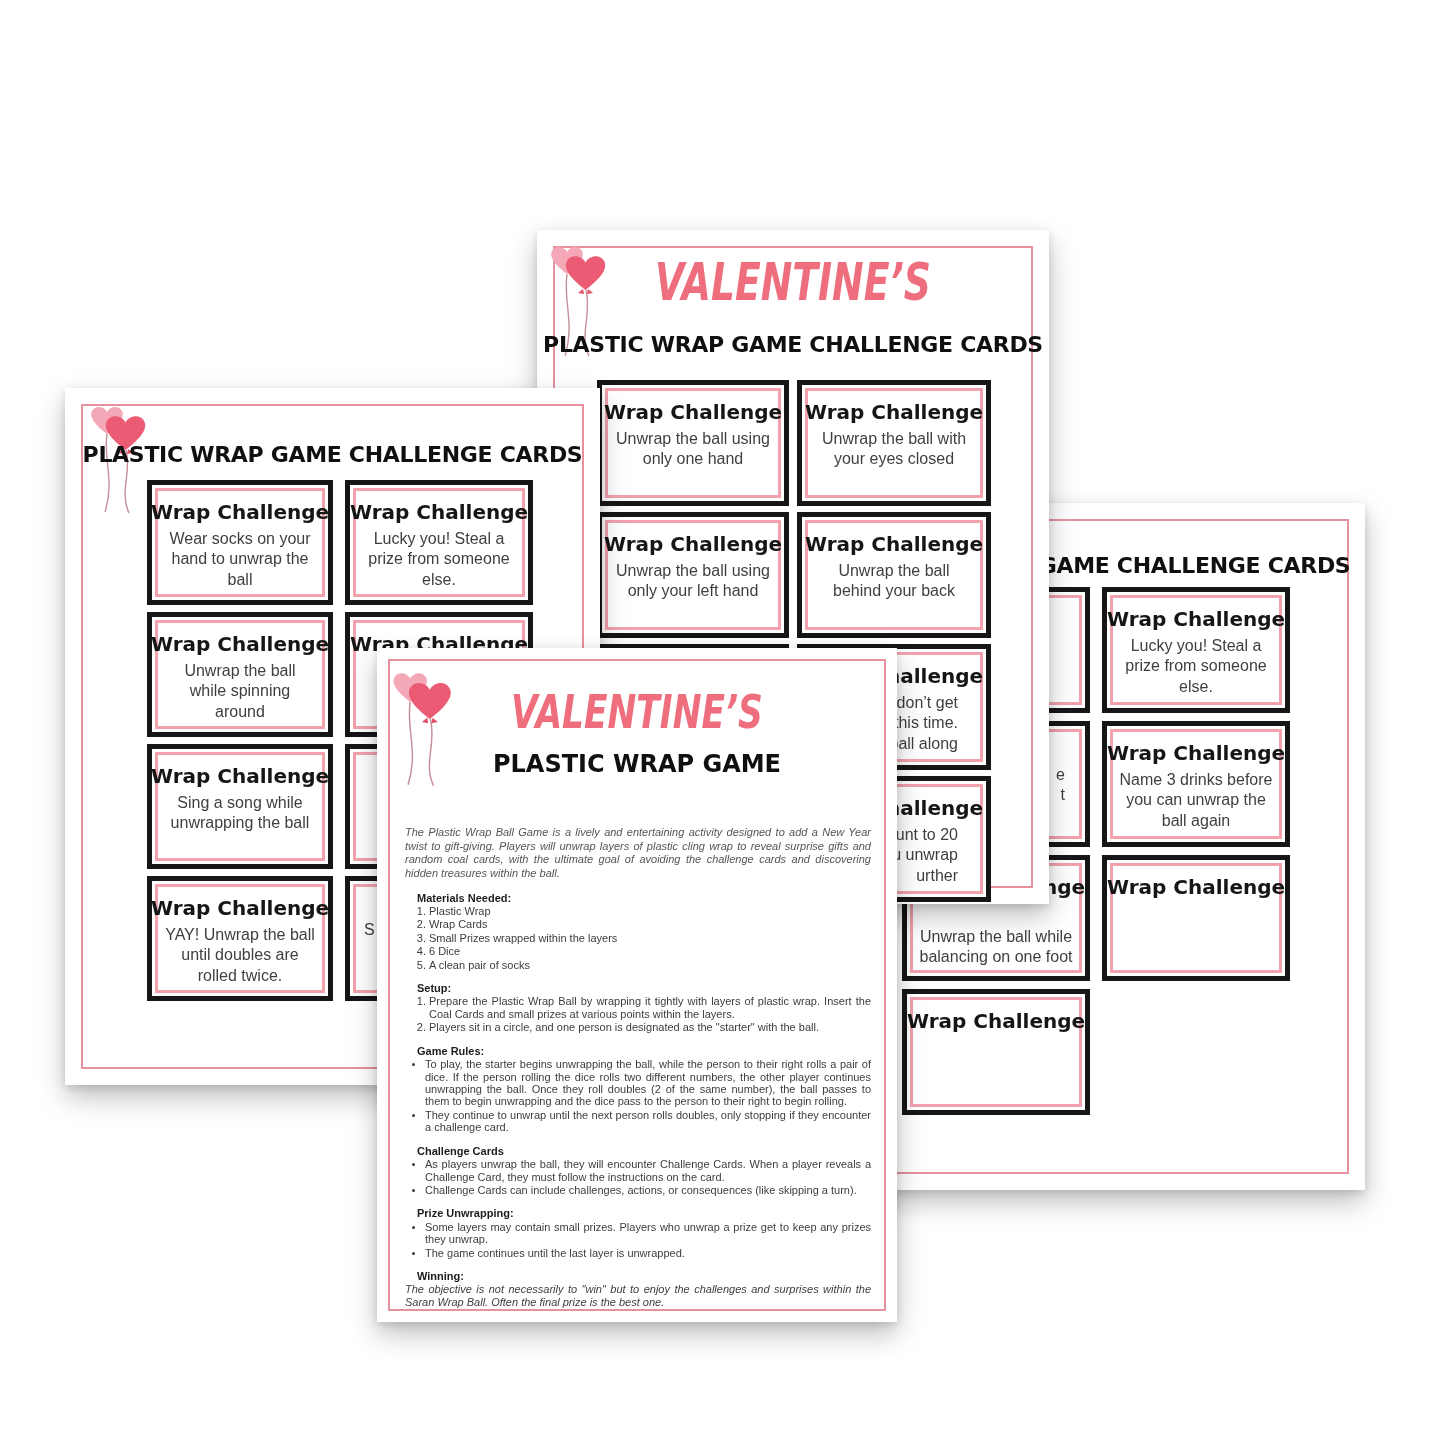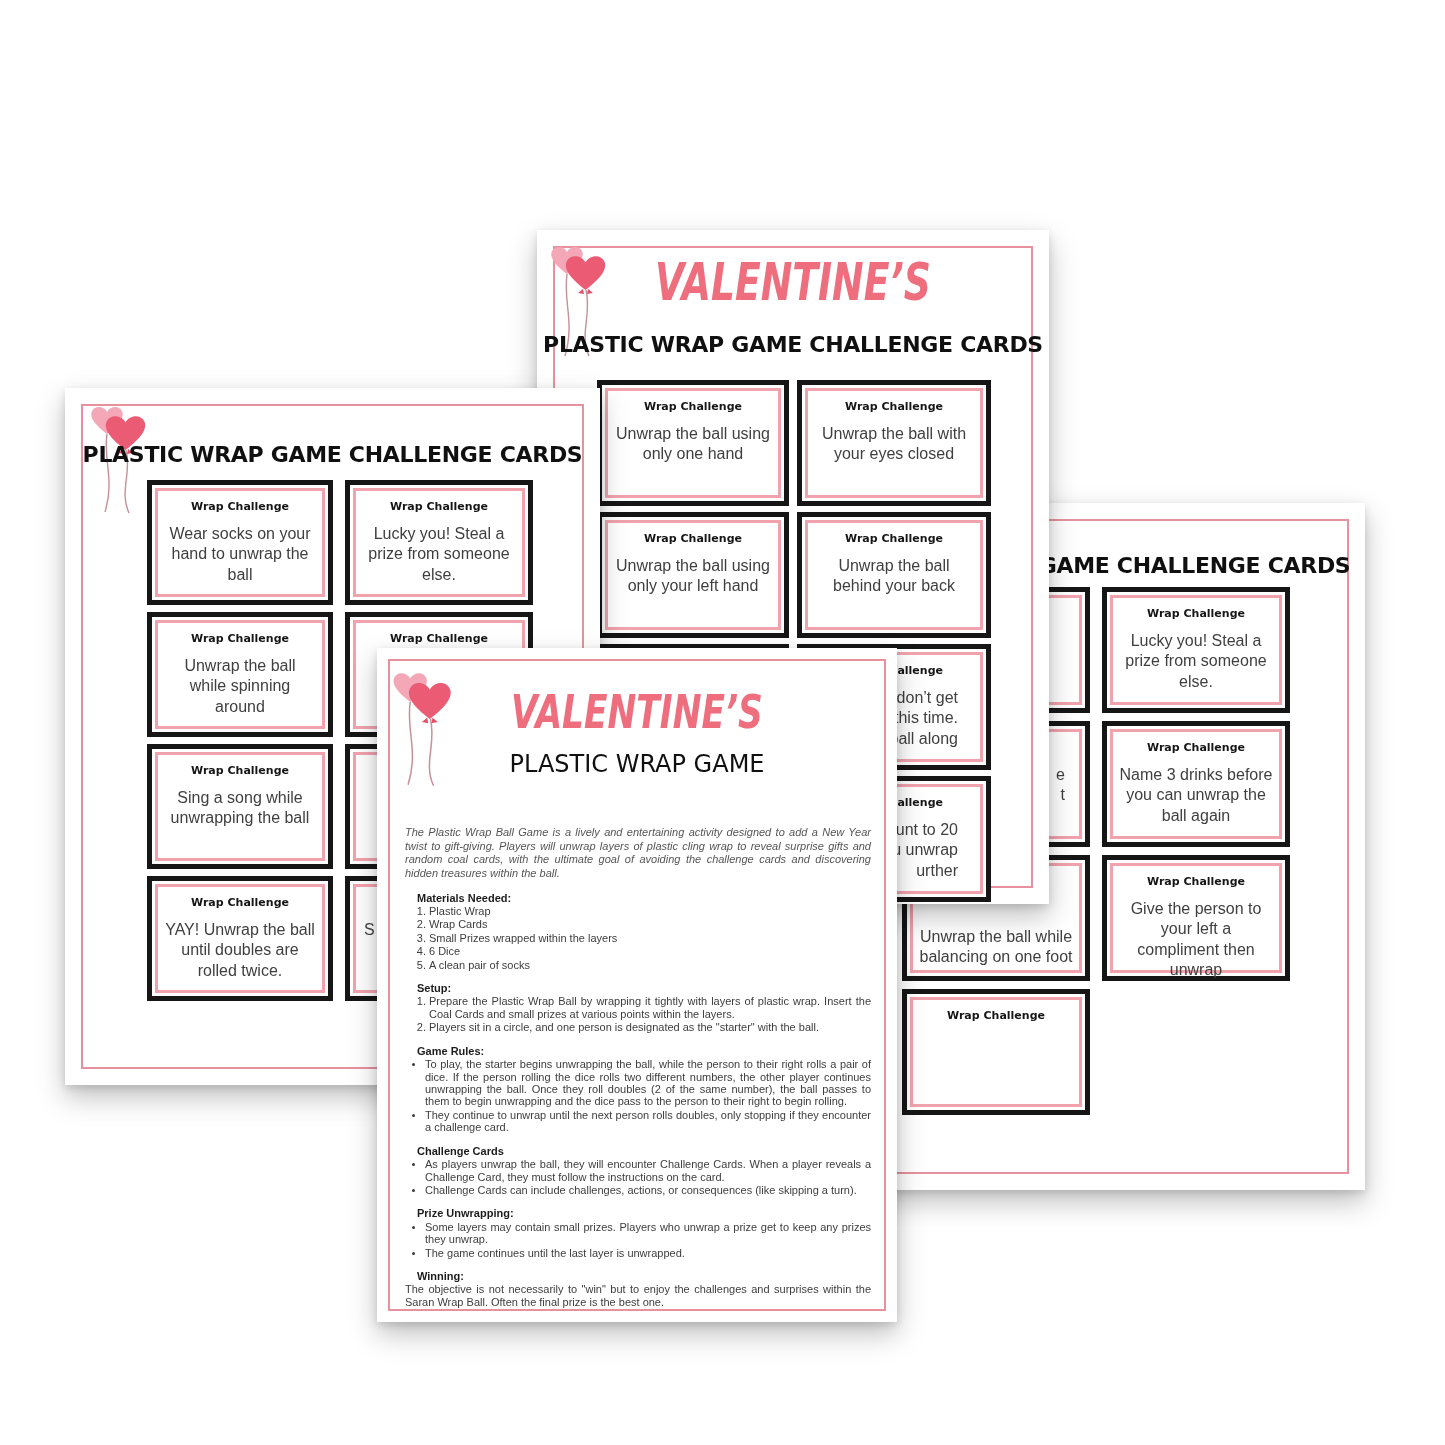--- a/index.html
+++ b/index.html
@@ -27,53 +27,53 @@
   .page-middle .valentines{top:22px;font-size:46px;}
   .page-front  .valentines{top:36px;font-size:42px;}
 
   .cards-title{position:absolute;left:0;right:0;text-align:center;
       font-family:"DejaVu Sans",sans-serif;font-weight:bold;font-size:22px;
       letter-spacing:-.3px;color:#101010;white-space:nowrap;}
   .page-left  .cards-title{top:54px;}
   .page-middle .cards-title{top:102px;}
   .page-right .cards-title{top:50px;}
   .front-title{position:absolute;left:0;right:0;text-align:center;
-      font-family:"DejaVu Sans",sans-serif;font-weight:normal;font-size:24px;color:#101010;top:102px;}
+      font-family:"DejaVu Sans",sans-serif;font-weight:bold;font-size:24px;color:#101010;top:102px;}
 
   
   .cards{position:absolute;display:grid;}
   .page-left  .cards{left:82px;top:92px; grid-template-columns:186px 188px;column-gap:12px;grid-auto-rows:125px;row-gap:7px;}
   .page-middle .cards{left:60px;top:150px;grid-template-columns:192px 194px;column-gap:8px; grid-auto-rows:126px;row-gap:6px;}
   .page-right .cards{left:66px;top:84px; grid-template-columns:188px 188px;column-gap:12px;grid-auto-rows:126px;row-gap:8px;}
 
   .card{border:5px solid #161616;background:#fff;padding:3px;box-sizing:border-box;}
   .card-in{height:100%;border:3px solid #f2a2ad;box-sizing:border-box;
            display:flex;flex-direction:column;align-items:center;padding:9px 6px 4px;}
-  .card-h{font-family:"DejaVu Sans",sans-serif;font-weight:bold;font-size:11px;color:#161616;
+  .card-h{font-family:"DejaVu Sans",sans-serif;font-weight:bold;font-size:20px;color:#161616;
           margin-bottom:5px;white-space:nowrap;min-height:19px;}
   .card-b{font-size:16px;color:#3f3f3f;text-align:center;line-height:1.28;
           white-space:pre-line;width:100%;box-sizing:border-box;}
 
   
   .page-middle .cards > div:nth-of-type(6) .card-b,
   .page-middle .cards > div:nth-of-type(8) .card-b{text-align:right;padding-right:16px;}
   .page-right .cards > div:nth-of-type(3) .card-b{text-align:right;padding-right:8px;}
   .page-right .cards > div:nth-of-type(5) .card-b{margin-top:28px;}
   .page-left  .cards > div:nth-of-type(8) .card-b{text-align:left;padding-left:2px;}
 
   
   .doc{position:absolute;left:28px;right:26px;top:150px;font-size:11px;line-height:1.13;color:#3d3d3d;margin-top:28px;}
   .intro{font-style:italic;text-align:justify;color:#555;line-height:1.24;margin-bottom:2px;}
   .sec{margin-top:11px;}
   .sec-label{font-weight:bold;color:#1c1c1c;padding-left:12px;}
   .doc ol{margin:1px 0 0 0;padding-left:24px;}
   .doc ul{margin:1px 0 0 0;padding-left:20px;}
   .doc li{margin:0 0 1px 0;text-align:justify;padding-left:0;}
   .doc ul li::marker{font-size:10px;}
-  .winning-text{margin-top:1px;text-align:justify;}
+  .winning-text{margin-top:1px;text-align:justify;font-style:italic;}
 </style>
 </head>
 <body>
 
 <div class="stage">
 
   <div class="page page-right">
     <div class="page-frame"></div>
     <div class="cards-title">PLASTIC WRAP GAME CHALLENGE CARDS</div>
     <div class="cards">
@@ -105,21 +105,20 @@
         </div>
         <div class="card">
           <div class="card-in">
             <div class="card-h">Wrap Challenge</div>
             <div class="card-b">Unwrap the ball while balancing on one foot</div>
           </div>
         </div>
         <div class="card">
           <div class="card-in">
             <div class="card-h">Wrap Challenge</div>
-            <div class="card-b">Give the person to your left a compliment then unwrap</div>
           </div>
         </div>
         <div class="card">
           <div class="card-in">
             <div class="card-h">Wrap Challenge</div>
           </div>
         </div>
       </div>
   </div>
 

